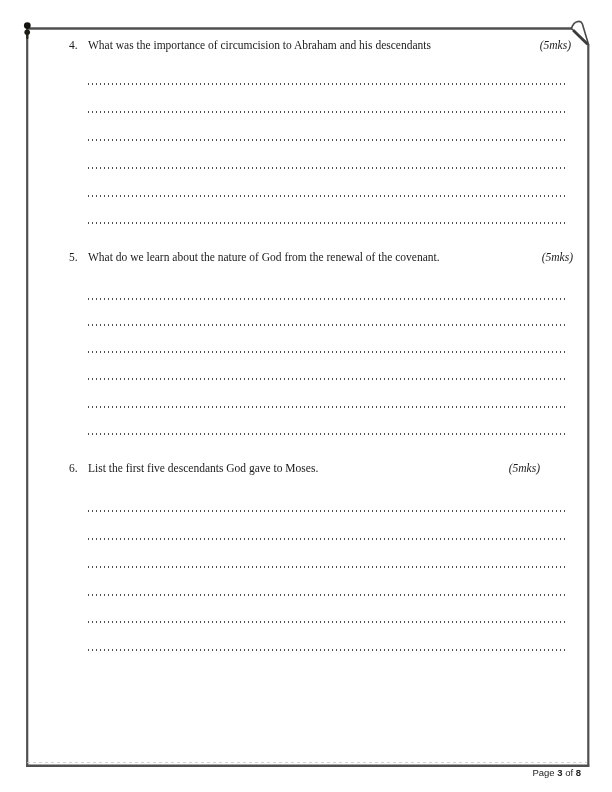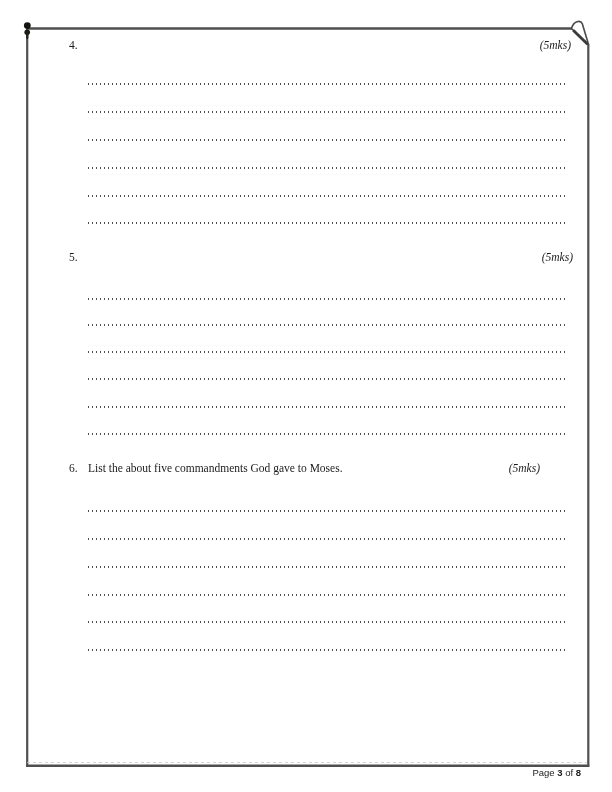--- a/index.html
+++ b/index.html
@@ -107,41 +107,43 @@
     <g>
       <circle cx="27.3" cy="25.6" r="3.4" fill="#14140f"></circle>
       <circle cx="27.2" cy="32.2" r="2.8" fill="#1c1c14"></circle>
       <rect x="26.1" y="34" width="2.3" height="5" rx="1" fill="#26261c"></rect>
     </g>
   </svg>
 
   <div id="questions-container">
   <div class="q-row" style="top: 38px;">
     <span class="q-num">4.</span>
+    <span class="q-text">What was the importance of circumcision to Abraham and his descendants</span>
     <span class="q-marks" style="right: 41px;">(5mks)</span>
   </div>
 <div class="dotline" style="top: 83px;"></div>
       <div class="dotline" style="top: 111px;"></div>
       <div class="dotline" style="top: 139px;"></div>
       <div class="dotline" style="top: 167px;"></div>
       <div class="dotline" style="top: 195px;"></div>
       <div class="dotline" style="top: 222px;"></div>
   <div class="q-row" style="top: 250px;">
     <span class="q-num">5.</span>
+    <span class="q-text">What do we learn about the nature of God from the renewal of the covenant.</span>
     <span class="q-marks" style="right: 39px;">(5mks)</span>
   </div>
 <div class="dotline" style="top: 298px;"></div>
       <div class="dotline" style="top: 324px;"></div>
       <div class="dotline" style="top: 351px;"></div>
       <div class="dotline" style="top: 378px;"></div>
       <div class="dotline" style="top: 406px;"></div>
       <div class="dotline" style="top: 433px;"></div>
   <div class="q-row" style="top: 461px;">
     <span class="q-num">6.</span>
-    <span class="q-text">List the about five commandments God gave to Moses.</span>
+    <span class="q-text">List the first five descendants God gave to Moses.</span>
     <span class="q-marks" style="right: 72px;">(5mks)</span>
   </div>
 <div class="dotline" style="top: 510px;"></div>
       <div class="dotline" style="top: 538px;"></div>
       <div class="dotline" style="top: 566px;"></div>
       <div class="dotline" style="top: 594px;"></div>
       <div class="dotline" style="top: 621px;"></div>
       <div class="dotline" style="top: 649px;"></div>
     </div>
 

